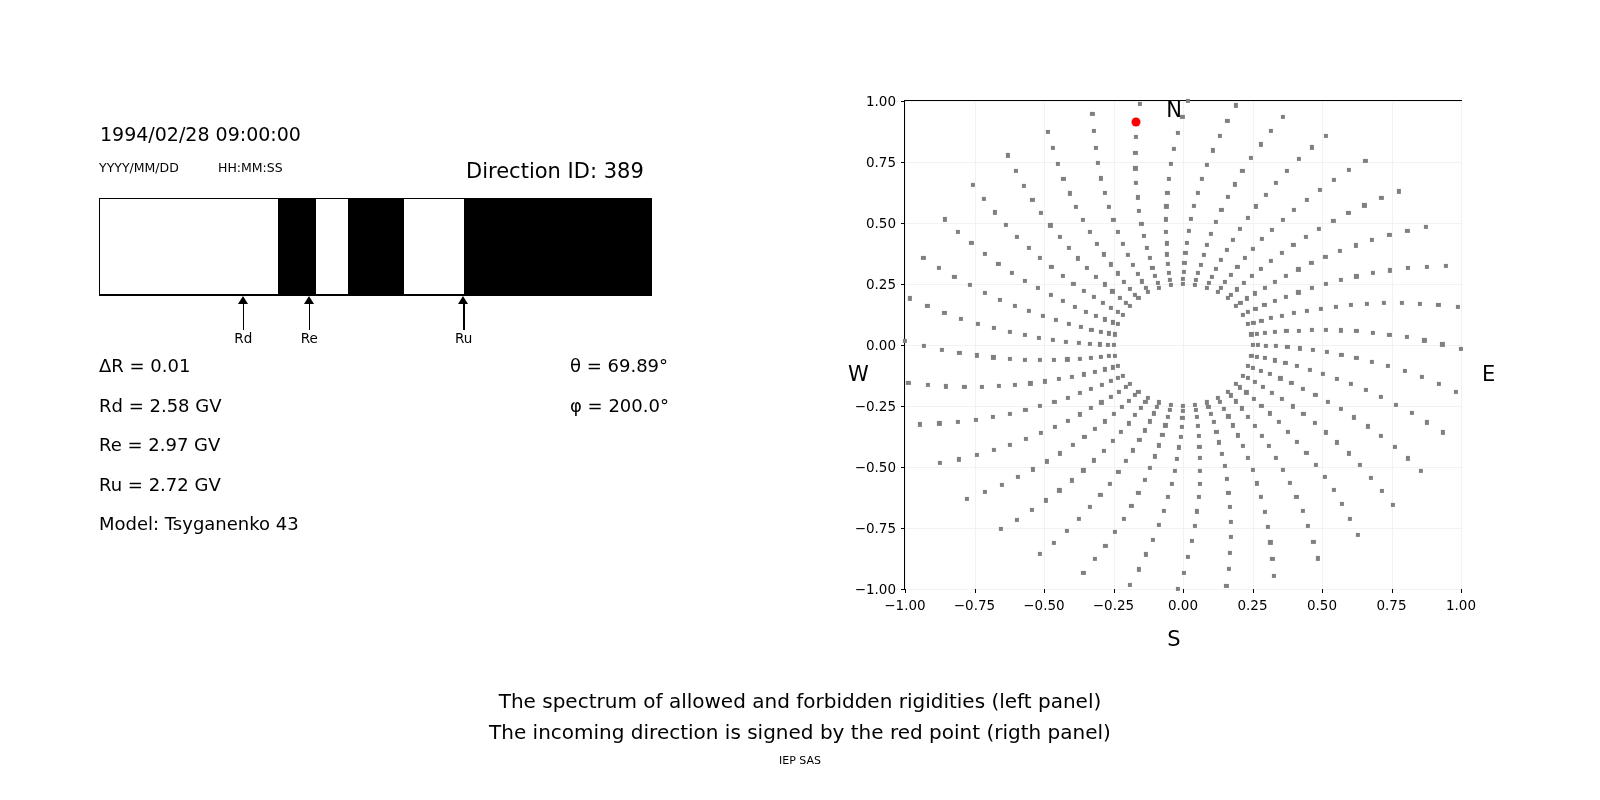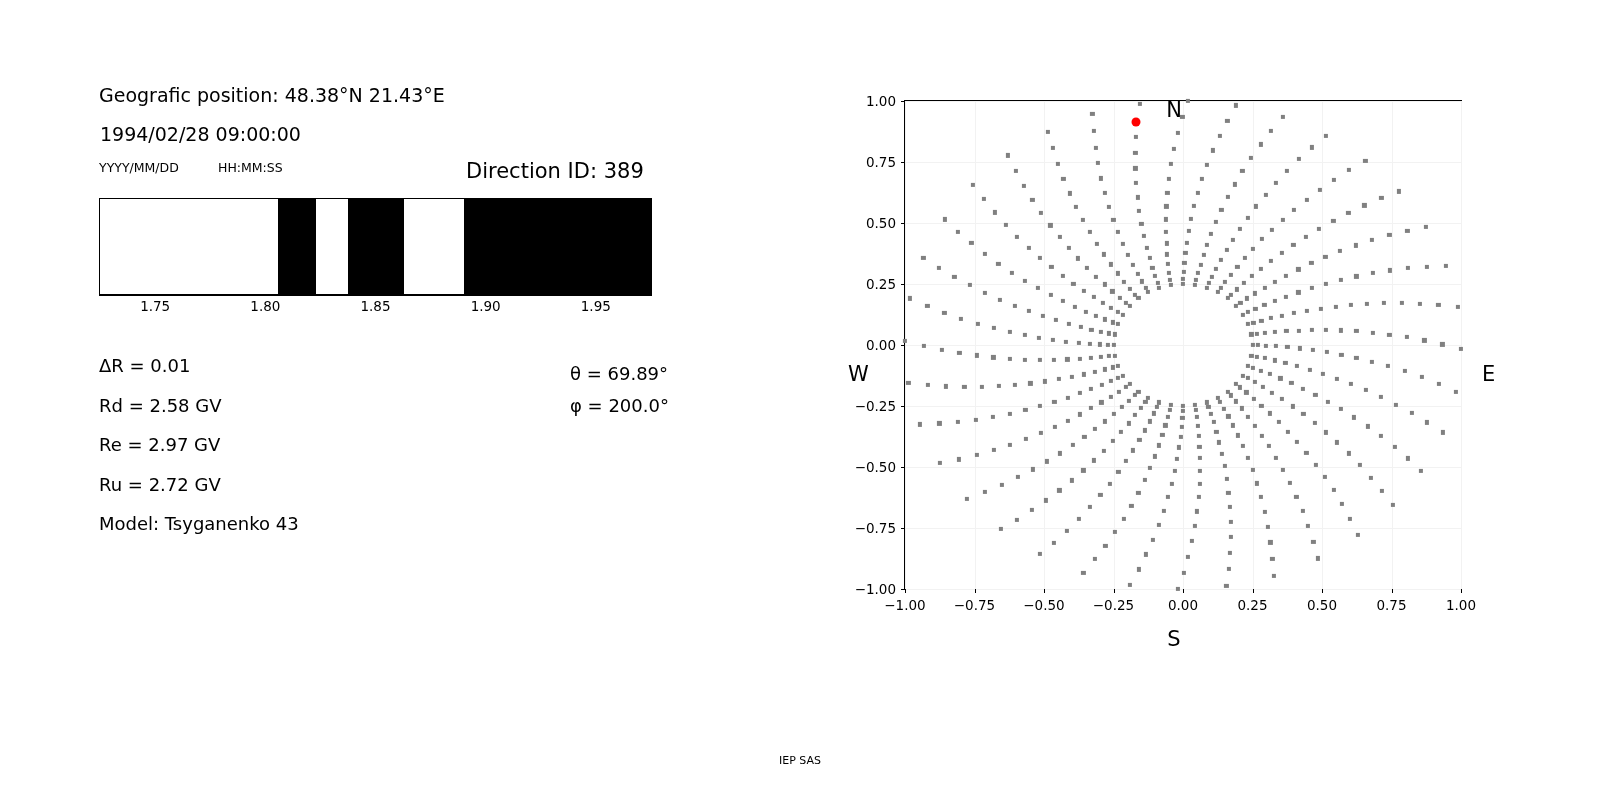--- a/index.html
+++ b/index.html
@@ -73,56 +73,65 @@
   
   #caption{left:0;top:686px;width:1600px;text-align:center;}
   #caption-line-1,#caption-line-2{font-size:20px;line-height:31px;}
   #footer{left:0;top:754px;width:1600px;text-align:center;font-size:11px;}
 </style>
 </head>
 <body>
 
 <div class="abs" id="left-panel">
 
-  <div class="abs" id="geo-position">Geografic position: 48.38°N 21.43°E</div>
 
   <div class="abs" id="datetime">1994/02/28 09:00:00</div>
 
   <div class="abs" id="fmt-date">YYYY/MM/DD</div>
 
   <div class="abs" id="fmt-time">HH:MM:SS</div>
 
   <div class="abs" id="direction-id">Direction ID: 389</div>
 
   <div class="abs" id="spectrum-wrap">
     <div id="spectrum-bar">
         <div class="band" style="left: 178.018px; width: 37.8948px;"></div>
         <div class="band" style="left: 247.859px; width: 56.1813px;"></div>
         <div class="band" style="left: 364.187px; width: 188.813px;"></div>
       </div>
   </div>
 
   <div class="abs" id="spectrum-axis"></div>
-  <div class="abs" id="spectrum-ticks" style="left:99px;top:298px;width:553px;height:18px;">
-      <div class="xtick-label" style="left: 56.1813px; top: 0px;">1.75</div>
-      <div class="xtick-label" style="left: 166.341px; top: 0px;">1.80</div>
-      <div class="xtick-label" style="left: 276.5px; top: 0px;">1.85</div>
-      <div class="xtick-label" style="left: 386.659px; top: 0px;">1.90</div>
-      <div class="xtick-label" style="left: 496.819px; top: 0px;">1.95</div>
+  <div class="abs" id="spectrum-markers" style="left:99px;top:298px;width:553px;height:50px;">
+      <div class="marker-arrow" style="left: 138.809px; top: -2px;">
+        <div class="head"></div>
+        <div class="shaft"></div>
+      </div>
+      <div class="marker-label" style="left: 144.309px; top: 32px;">Rd</div>
+      <div class="marker-arrow" style="left: 204.904px; top: -2px;">
+        <div class="head"></div>
+        <div class="shaft"></div>
+      </div>
+      <div class="marker-label" style="left: 210.404px; top: 32px;">Re</div>
+      <div class="marker-arrow" style="left: 359.127px; top: -2px;">
+        <div class="head"></div>
+        <div class="shaft"></div>
+      </div>
+      <div class="marker-label" style="left: 364.627px; top: 32px;">Ru</div>
     </div>
 
   <div class="abs" id="params-left" style="left:99px;top:355px;width:340px;">
       <div class="param" style="left: 0px; top: 0px;">ΔR = 0.01</div>
       <div class="param" style="left: 0px; top: 39.5px;">Rd = 2.58 GV</div>
       <div class="param" style="left: 0px; top: 79px;">Re = 2.97 GV</div>
       <div class="param" style="left: 0px; top: 118.5px;">Ru = 2.72 GV</div>
       <div class="param" style="left: 0px; top: 158px;">Model: Tsyganenko 43</div>
     </div>
   <div class="abs" id="params-right" style="left:570px;top:355px;width:200px;">
-      <div class="param-right" style="left: 0px; top: 8px;">θ = 69.89°</div>
+      <div class="param-right" style="left: 0px; top: 0px;">θ = 69.89°</div>
       <div class="param-right" style="left: 0px; top: 39.5px;">φ = 200.0°</div>
     </div>
 </div>
 
 <div class="abs" id="scatter-panel">
   <div id="plot-box">
       <div class="gridline v" style="left: 0px;"></div>
       <div class="gridline v" style="left: 69.5px;"></div>
       <div class="gridline v" style="left: 139px;"></div>
       <div class="gridline v" style="left: 208.5px;"></div>
@@ -754,14 +763,16 @@
       <div class="dot" style="left: 282.852px; top: 0.0371623px;"></div>
       <div id="red-point" style="left: 230.74px; top: 20.74px;"></div>
     </div>
   <div class="compass" id="compass-n">N</div>
   <div class="compass" id="compass-s">S</div>
   <div class="compass" id="compass-w">W</div>
   <div class="compass" id="compass-e">E</div>
 </div>
 
 <div class="abs" id="caption">
+  <div id="caption-line-1">The spectrum of allowed and forbidden rigidities (left panel)</div>
+  <div id="caption-line-2">The incoming direction is signed by the red point (rigth panel)</div>
 </div>
 <div class="abs" id="footer">IEP SAS</div>
 
 </body></html>

